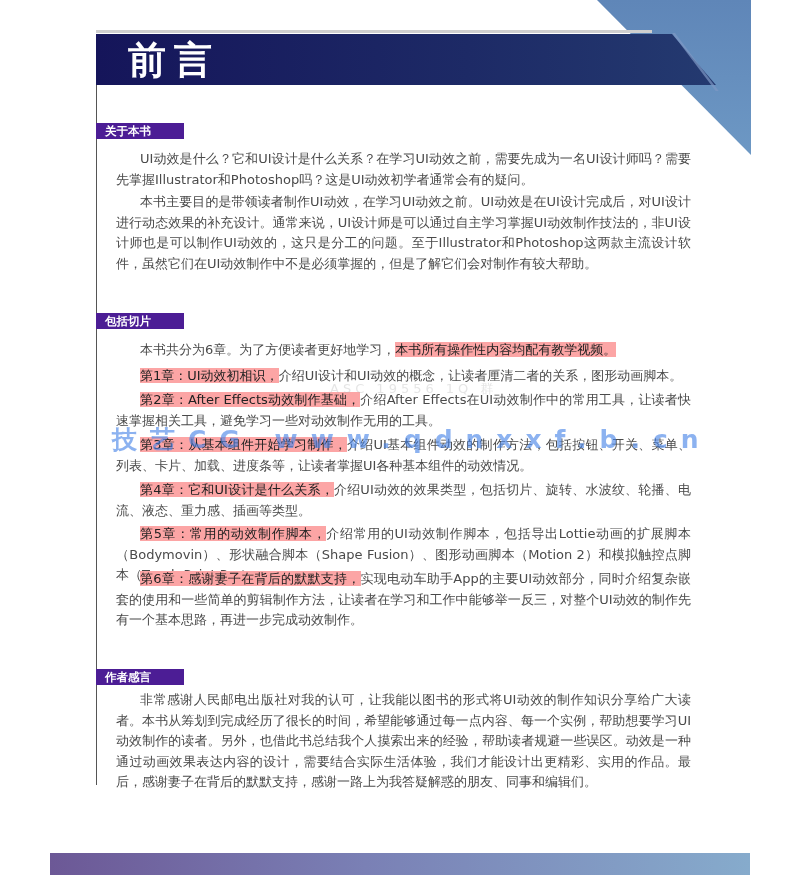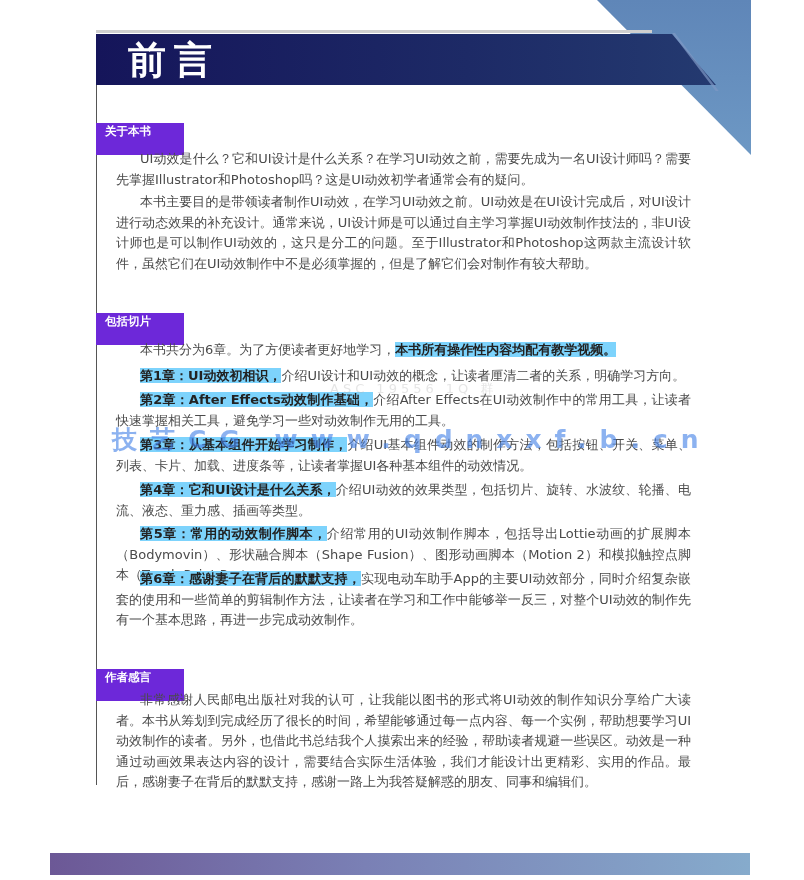--- a/index.html
+++ b/index.html
@@ -31,30 +31,30 @@
   .page-title {
     position: absolute; left: 128px; top: 38px;
     font-family: "DejaVu Sans", sans-serif; font-weight: bold;
     font-size: 38px; letter-spacing: 8px; color: #ffffff; line-height: 44px;
   }
   .left-rule {
     position: absolute; left: 96px; top: 85px; width: 1px; height: 700px;
     background: #555;
   }
   .section-tag {
-    position: absolute; left: 96px; height: 32px; width: 88px;
-    background: #6d28d9; color: #fff; font-size: 11.5px; line-height: 16px;
+    position: absolute; left: 96px; height: 16px; width: 88px;
+    background: #4c1d95; color: #fff; font-size: 11.5px; line-height: 16px;
     padding-left: 9px; box-sizing: border-box; font-weight: bold;
   }
   .para {
     position: absolute; left: 116px; width: 575px;
     font-size: 13px; line-height: 20.5px; color: #4a4a4a;
     text-indent: 24px; margin: 0; text-align: justify;
   }
-  .hl { background: #7dd3fc; color: #222; font-weight: bold; }
+  .hl { background: #fca5a5; color: #222; font-weight: normal; }
   .footer-bar {
     position: absolute; left: 50px; top: 853px; width: 700px; height: 22px;
     background: linear-gradient(90deg, #6c5896 0%, #7a80b5 45%, #86abcc 100%);
   }
   .watermark {
     position: absolute; left: 112px; top: 423px;
     font-size: 25px; font-weight: bold; color: rgba(70,130,230,0.62);
     letter-spacing: 13px; white-space: nowrap; pointer-events: none;
   }
   .watermark-faint {
@@ -71,21 +71,21 @@
 <div class="header-edge"></div>
 <div class="page-title">前言</div>
 <div class="left-rule"></div>
 
 <div class="section-tag" style="top:123px">关于本书</div>
 <p class="para" style="top:149px">UI动效是什么？它和UI设计是什么关系？在学习UI动效之前，需要先成为一名UI设计师吗？需要先掌握Illustrator和Photoshop吗？这是UI动效初学者通常会有的疑问。</p>
 <p class="para" style="top:192px">本书主要目的是带领读者制作UI动效，在学习UI动效之前。UI动效是在UI设计完成后，对UI设计进行动态效果的补充设计。通常来说，UI设计师是可以通过自主学习掌握UI动效制作技法的，非UI设计师也是可以制作UI动效的，这只是分工的问题。至于Illustrator和Photoshop这两款主流设计软件，虽然它们在UI动效制作中不是必须掌握的，但是了解它们会对制作有较大帮助。</p>
 
 <div class="section-tag" style="top:313px">包括切片</div>
 <p class="para" style="top:340px"><span>本书共分为6章。为了方便读者更好地学习，</span><span class="hl">本书所有操作性内容均配有教学视频。</span></p>
-<p class="para" style="top:366px"><span class="hl">第1章：UI动效初相识，</span><span>介绍UI设计和UI动效的概念，让读者厘清二者的关系，明确学习方向。</span></p>
+<p class="para" style="top:366px"><span class="hl">第1章：UI动效初相识，</span><span>介绍UI设计和UI动效的概念，让读者厘清二者的关系，图形动画脚本。</span></p>
 <p class="para" style="top:390px"><span class="hl">第2章：After Effects动效制作基础，</span><span>介绍After Effects在UI动效制作中的常用工具，让读者快速掌握相关工具，避免学习一些对动效制作无用的工具。</span></p>
 <p class="para" style="top:435px"><span class="hl">第3章：从基本组件开始学习制作，</span><span>介绍UI基本组件动效的制作方法，包括按钮、开关、菜单、列表、卡片、加载、进度条等，让读者掌握UI各种基本组件的动效情况。</span></p>
 <p class="para" style="top:480px"><span class="hl">第4章：它和UI设计是什么关系，</span><span>介绍UI动效的效果类型，包括切片、旋转、水波纹、轮播、电流、液态、重力感、插画等类型。</span></p>
 <p class="para" style="top:524px"><span class="hl">第5章：常用的动效制作脚本，</span><span>介绍常用的UI动效制作脚本，包括导出Lottie动画的扩展脚本（Bodymovin）、形状融合脚本（Shape Fusion）、图形动画脚本（Motion 2）和模拟触控点脚本（Touch Point Pro）。</span></p>
 <p class="para" style="top:569px"><span class="hl">第6章：感谢妻子在背后的默默支持，</span><span>实现电动车助手App的主要UI动效部分，同时介绍复杂嵌套的使用和一些简单的剪辑制作方法，让读者在学习和工作中能够举一反三，对整个UI动效的制作先有一个基本思路，再进一步完成动效制作。</span></p>
 
 <div class="section-tag" style="top:669px">作者感言</div>
 <p class="para" style="top:690px">非常感谢人民邮电出版社对我的认可，让我能以图书的形式将UI动效的制作知识分享给广大读者。本书从筹划到完成经历了很长的时间，希望能够通过每一点内容、每一个实例，帮助想要学习UI动效制作的读者。另外，也借此书总结我个人摸索出来的经验，帮助读者规避一些误区。动效是一种通过动画效果表达内容的设计，需要结合实际生活体验，我们才能设计出更精彩、实用的作品。最后，感谢妻子在背后的默默支持，感谢一路上为我答疑解惑的朋友、同事和编辑们。</p>
 
 <div class="watermark-faint">ASC 19556 1Q 群</div>

